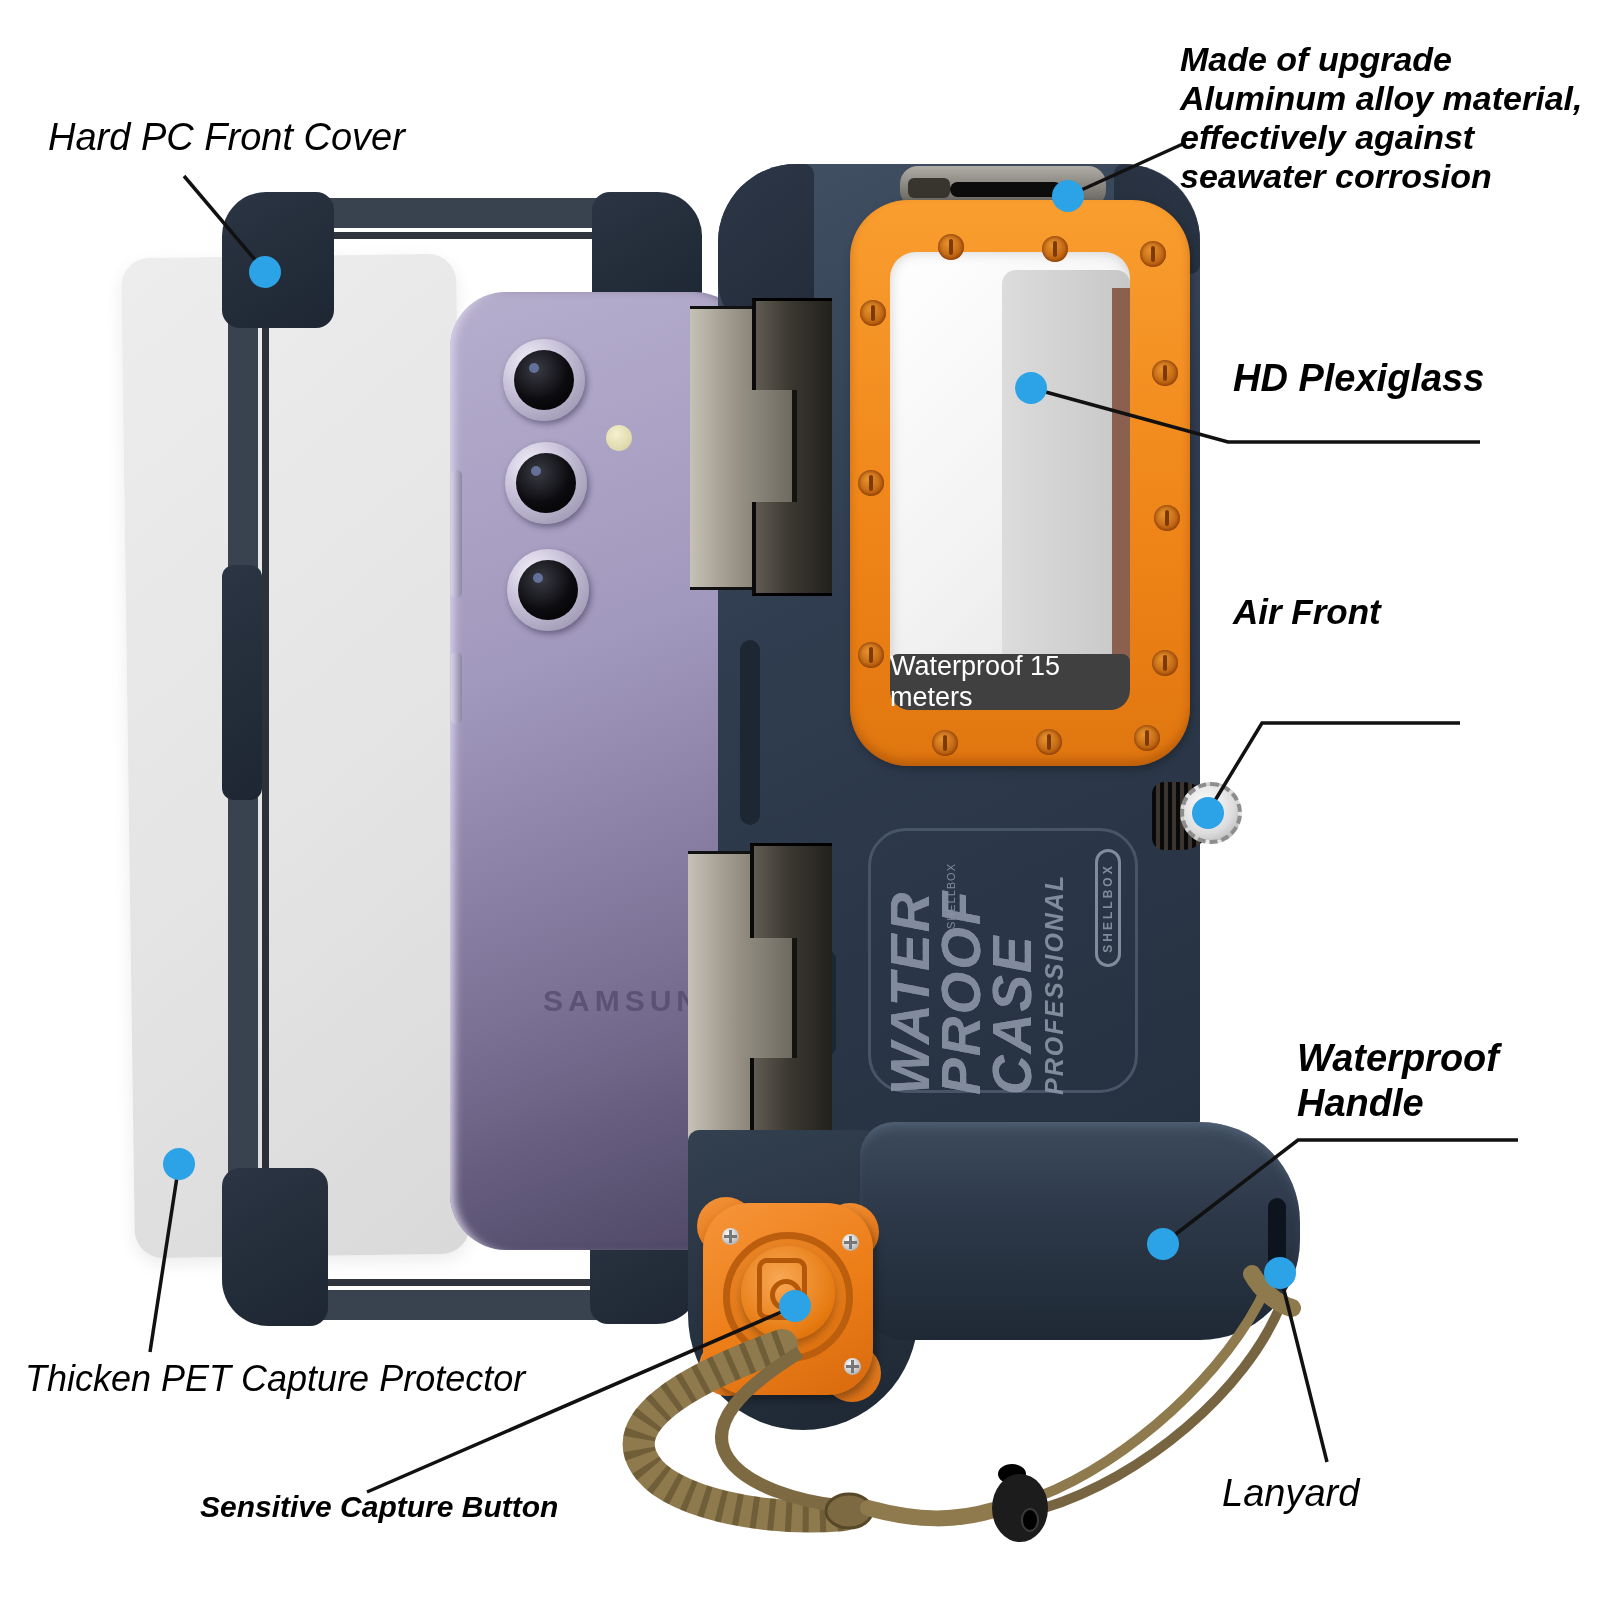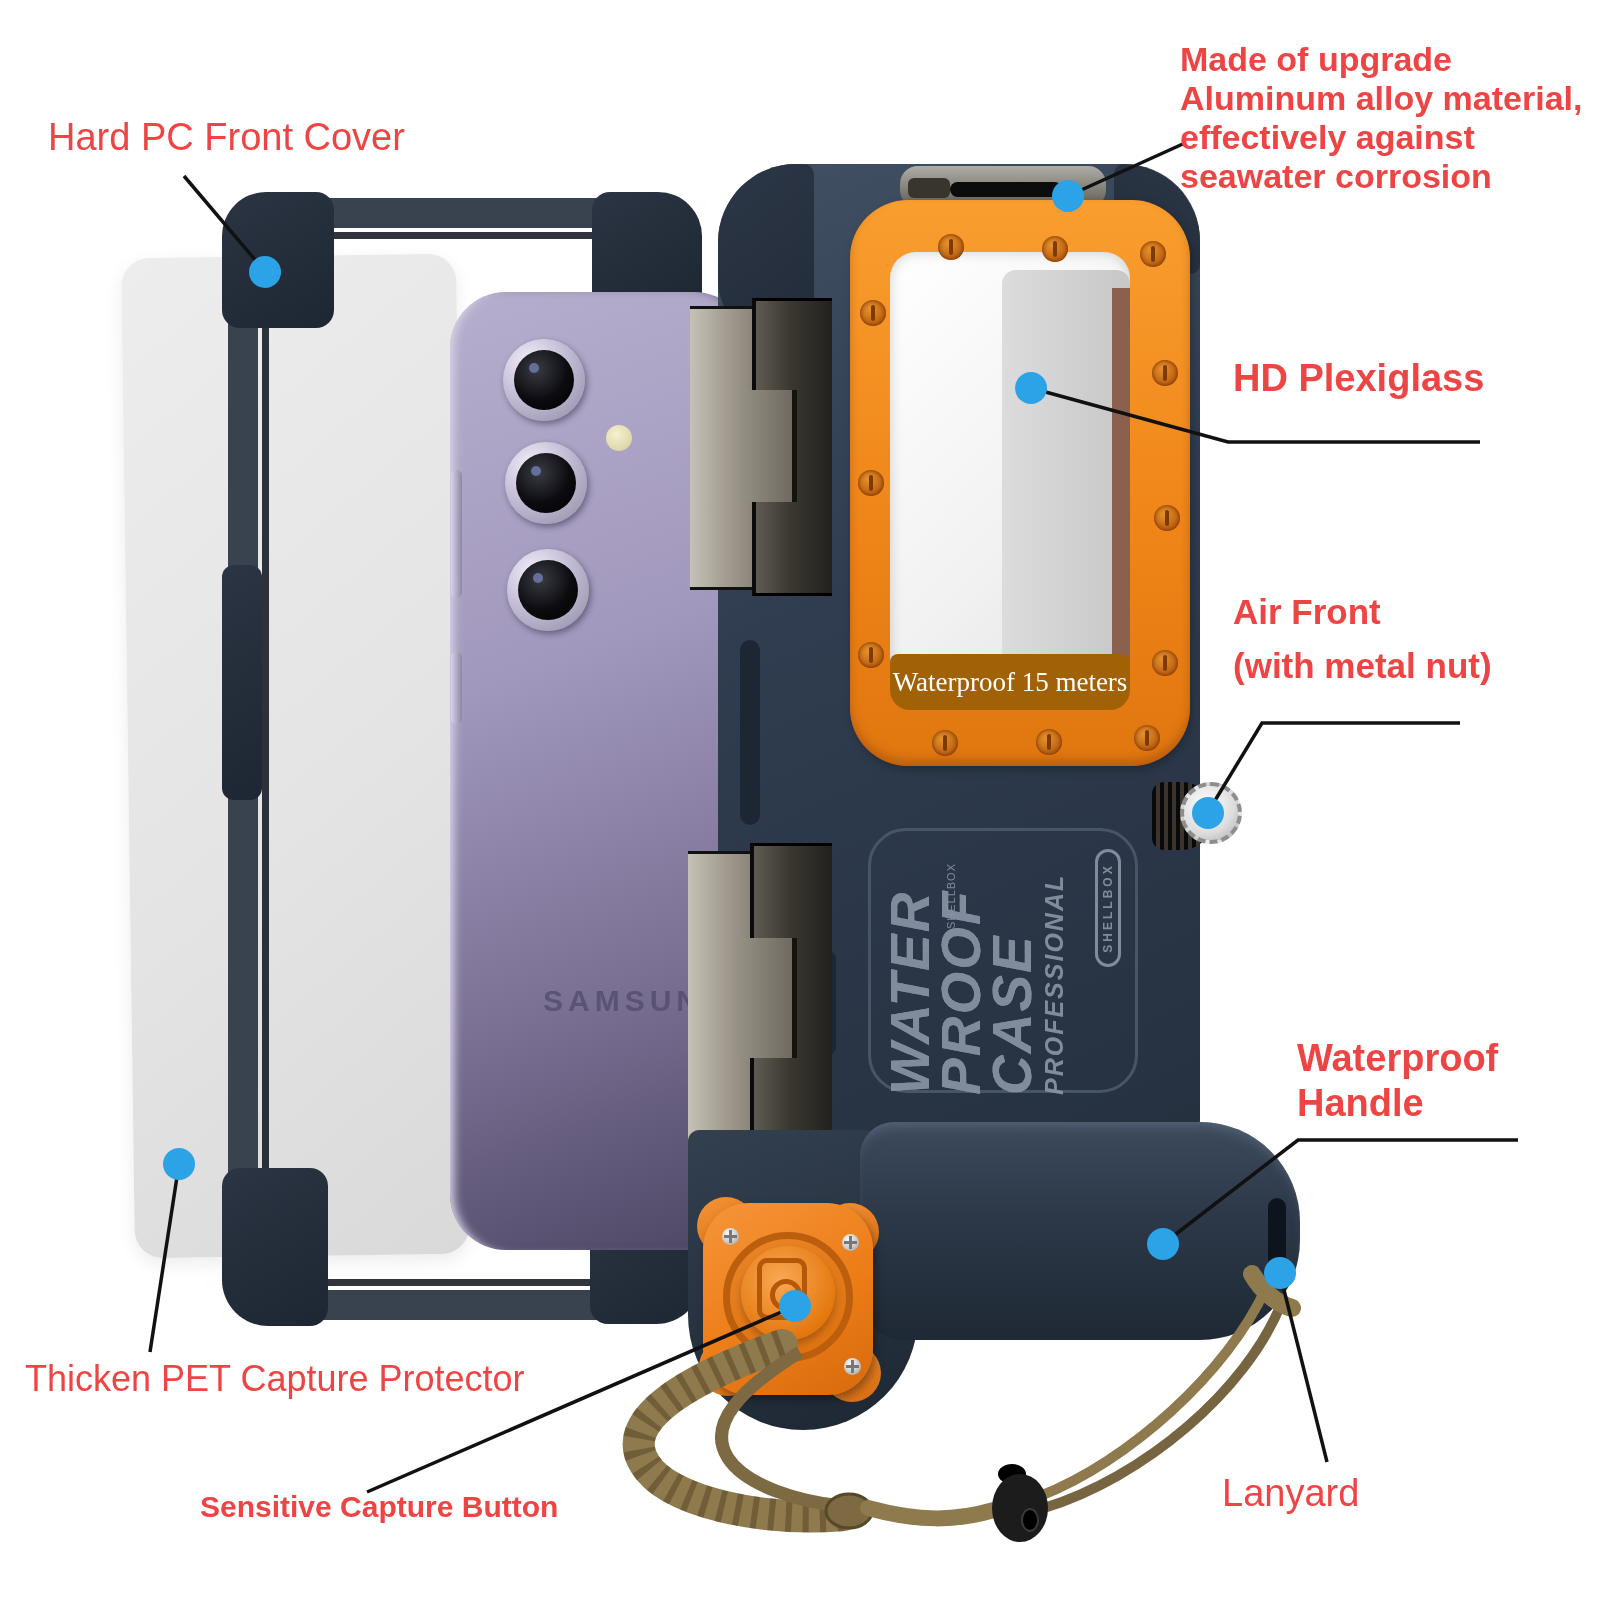--- a/index.html
+++ b/index.html
@@ -65,21 +65,21 @@
   .oframe{left:850px;top:200px;width:340px;height:566px;border-radius:58px;
     background:linear-gradient(180deg,#f99e2f 0%,#ef8418 60%,#e0760f 100%);
     box-shadow:inset 0 -6px 10px rgba(120,50,0,.35), 2px 4px 8px rgba(0,0,0,.25);}
   .window{left:890px;top:252px;width:240px;height:458px;border-radius:26px;
     background:linear-gradient(135deg,#ffffff 0%,#f1f1f1 60%,#e2e2e2 100%);
     box-shadow:inset 0 0 14px rgba(0,0,0,.18);overflow:hidden;}
   .win-sil{position:absolute;left:112px;top:18px;width:128px;height:400px;border-radius:14px;
     background:linear-gradient(90deg,#dcdcdc,#c7c7c7);}
   .win-strip{position:absolute;left:222px;top:36px;width:18px;height:404px;background:#7c462f;opacity:.8;}
   .band{left:890px;top:654px;width:240px;height:56px;border-radius:8px 8px 20px 20px;
-    background:#a16207;display:flex;align-items:center;justify-content:center;font-family:Liberation Serif, serif;}
+    background:#404040;display:flex;align-items:center;justify-content:center;}
   .band span{color:#fff;font-size:27px;}
   .screw{width:26px;height:26px;border-radius:50%;
     background:radial-gradient(circle at 40% 35%,#e8922c,#b85c0c 75%);
     box-shadow:inset 0 0 4px rgba(90,30,0,.8);}
   .screw::after{content:"";position:absolute;left:11px;top:5px;width:4px;height:16px;
     border-radius:2px;background:#7e3a05;}
 
   
   .panel{left:868px;top:828px;width:270px;height:265px;border-radius:38px;
     border:3px solid #485566;box-sizing:border-box;}
@@ -148,21 +148,21 @@
   .cs3{left:724px;top:1352px;} .cs4{left:844px;top:1358px;}
   .cam-glyph{left:757px;top:1258px;width:50px;height:62px;border:5px solid #b35708;
     border-radius:10px;box-sizing:border-box;}
   .cam-glyph::after{content:"";position:absolute;left:8px;top:16px;width:22px;height:22px;
     border:5px solid #b35708;border-radius:50%;}
 
   
   .ov{left:0;top:0;width:1600px;height:1600px;pointer-events:none;}
 
   
-  .lbl{position:absolute;color:#ef4444;white-space:nowrap;}
+  .lbl{position:absolute;color:#000000;white-space:nowrap;font-style:italic;}
   .lbl-front-cover{left:48px;top:116px;font-size:38px;}
   .lbl-aluminum{left:1180px;top:40px;font-size:34px;font-weight:bold;line-height:39px;}
   .lbl-camera{left:1233px;top:356px;font-size:38px;font-weight:bold;line-height:45px;}
   .lbl-airvent1{left:1233px;top:592px;font-size:35px;font-weight:bold;}
   .lbl-airvent2{left:1233px;top:646px;font-size:35px;font-weight:bold;}
   .lbl-handle{left:1297px;top:1036px;font-size:38px;font-weight:bold;line-height:45px;}
   .lbl-lanyard{left:1222px;top:1472px;font-size:38px;}
   .lbl-protector{left:25px;top:1358px;font-size:36px;}
   .lbl-capture{left:200px;top:1490px;font-size:30px;font-weight:bold;}
 </style>
@@ -318,21 +318,20 @@
     <div>Aluminum alloy material,</div>
     <div>effectively against</div>
     <div>seawater corrosion</div>
   </div>
 
   <div class="lbl lbl-camera">
     <div>HD Plexiglass</div>
   </div>
 
   <div class="lbl lbl-airvent1">Air Front</div>
-  <div class="lbl lbl-airvent2">(with metal nut)</div>
 
   <div class="lbl lbl-handle">
     <div>Waterproof</div>
     <div>Handle</div>
   </div>
 
   <div class="lbl lbl-lanyard">Lanyard</div>
   <div class="lbl lbl-protector">Thicken PET Capture Protector</div>
   <div class="lbl lbl-capture">Sensitive Capture Button</div>
 

